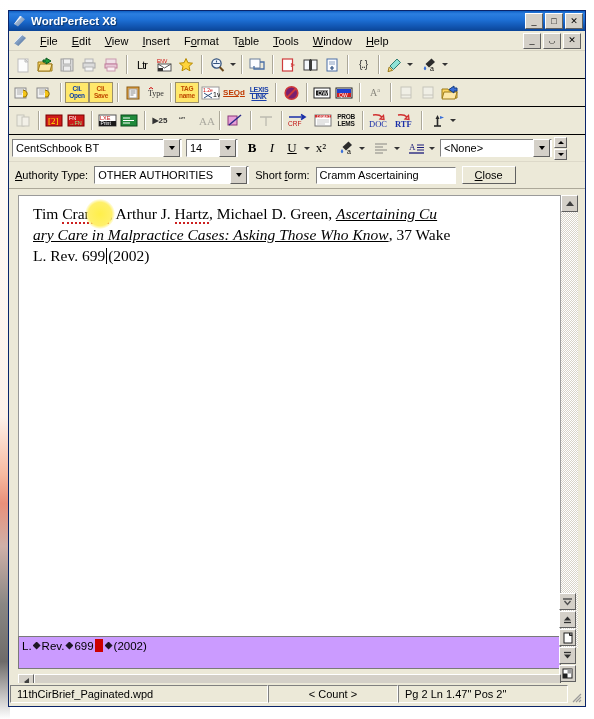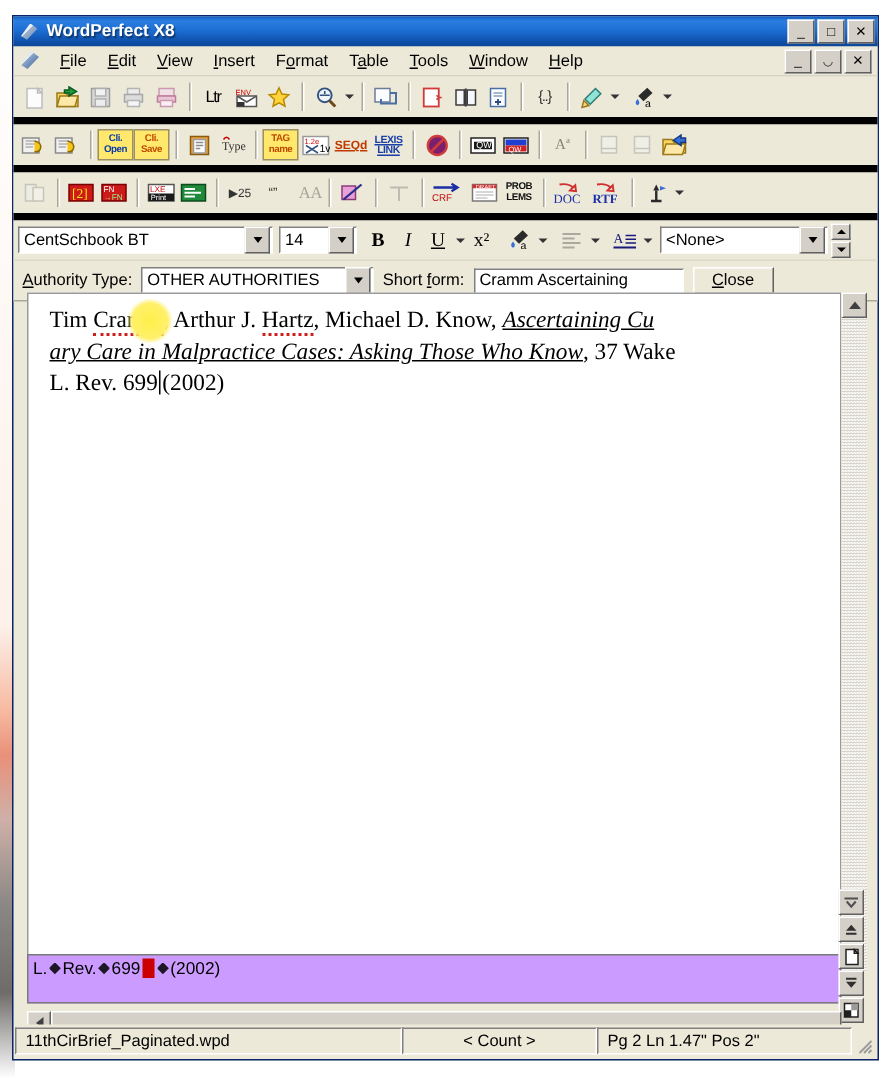--- a/index.html
+++ b/index.html
@@ -36,21 +36,21 @@
   .menu-ico{width:15px;height:15px;margin:0 5px 0 2px;position:relative;flex:none;}
   .menu-ico:before{content:"";position:absolute;left:1px;top:1px;width:12px;height:12px;
     background:linear-gradient(135deg,#dfe8f5 40%,#8aa6c8 41%,#3c5f92 100%);
     clip-path:polygon(0% 78%,56% 0%,100% 34%,36% 100%);}
   .mi{padding:2px 7px;color:#000;font-size:11px;cursor:default;}
   .mi u{text-decoration:underline;}
   .menubar .wbtns{margin-left:auto;padding-right:2px;}
 
   
   .tb{height:27px;background:#ece9d8;display:flex;align-items:center;padding:0 3px;
-     border-bottom:5px solid #000000;}
+     border-bottom:1px solid #000000;}
   .tbsep{width:1px;height:19px;background:#aca899;margin:0 4px;box-shadow:1px 0 0 #fff;}
   .btn{width:22px;height:22px;display:flex;align-items:center;justify-content:center;position:relative;flex:none;}
   .btn svg{display:block;}
   .arrw{width:9px;height:22px;display:flex;align-items:center;justify-content:center;flex:none;}
   .arrw:after{content:"";border-left:3px solid transparent;border-right:3px solid transparent;border-top:3px solid #333;}
   .pad{width:4px;flex:none;}
 
   
   .gbtn{width:24px;height:21px;flex:none;display:flex;flex-direction:column;align-items:center;
     justify-content:center;border:1px solid #9a8f6a;box-sizing:border-box;line-height:1;}
@@ -422,21 +422,21 @@
           </svg>
         </span>
       <span class="btn">
         <svg width="18" height="15">
             <rect x="1" y="2" width="16" height="11" fill="#1f8a3a" stroke="#0c4a1c"></rect>
             <path d="M3 5h7M3 7.5h11M3 10h7" stroke="#fff" stroke-width="1.2"></path>
           </svg>
         </span>
       <span class="tbsep"></span>
       <span class="btn">
-        <span style="font-size:8px;color:#333;">▶25</span>
+        <span style="font-size:8px;color:#333;font-weight:bold;">▶25</span>
         </span>
       <span class="btn">
         <span style="font-size:9px;color:#333;line-height:.8;">“”</span>
         </span>
       <span class="btn" style="opacity:.45;justify-content:flex-end;">
         <span style="font-size:11px;color:#555;font-family:'Liberation Serif',serif;">AA</span>
         </span>
       <span class="tbsep"></span>
       <span class="btn">
         <svg width="18" height="15">
@@ -558,21 +558,21 @@
       </span>
       <span class="lbl">Short <u>f</u>orm:</span>
       <span class="tfield" style="width:140px;">Cramm Ascertaining</span>
       <span class="pbtn"><u>C</u>lose</span>
     </div>
 
     <div class="docwrap">
       <div class="page">
         <div class="doctext">
           <div>
-            <span>Tim </span><span class="sq">Cramm</span><span>, Arthur J. </span><span class="sq">Hartz</span><span>, Michael D. Know, </span><i>Ascertaining Cu</i>
+            <span>Tim </span><span class="sq">Cramm</span><span>, Arthur J. </span><span class="sq">Hartz</span><span>, Michael D. Green, </span><i>Ascertaining Cu</i>
           </div>
           <div>
             <i>ary Care in Malpractice Cases: Asking Those Who Know</i><span>, 37 Wake</span>
           </div>
           <div>
             <span>L. Rev. 699</span><span class="caret"></span><span>(2002)</span>
           </div>
         </div>
       </div>
       <div class="vsb">

